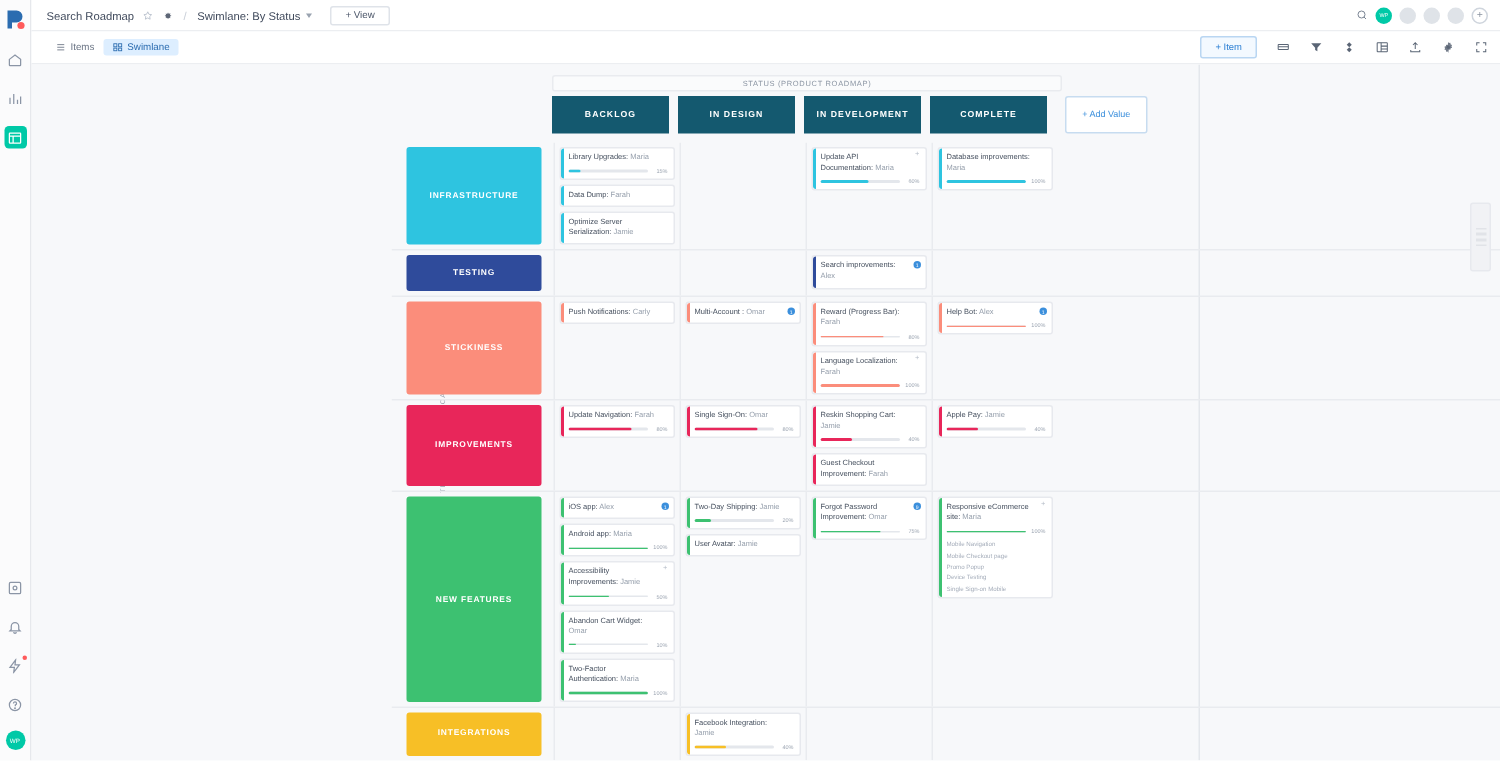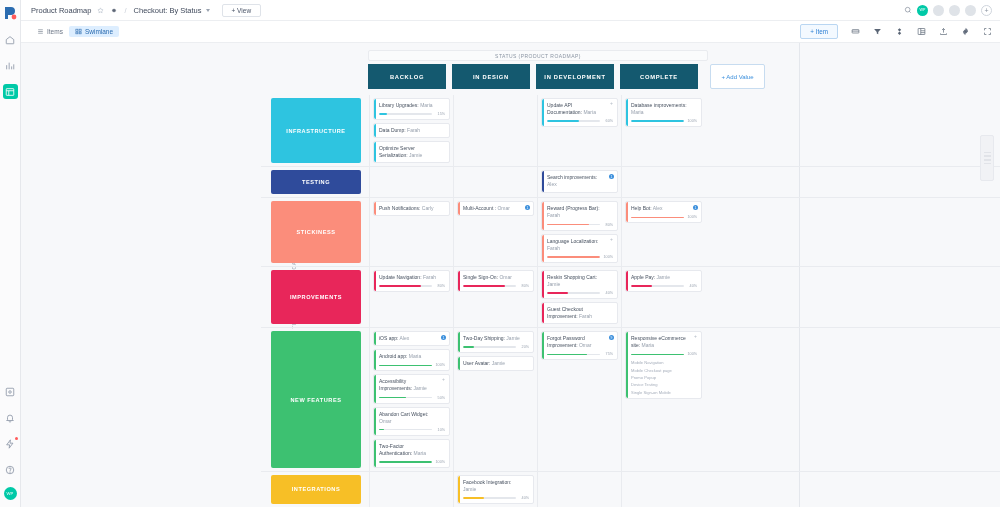--- a/index.html
+++ b/index.html
@@ -214,33 +214,33 @@
       <svg viewBox="0 0 24 24" fill="none" stroke="currentColor" stroke-width="2">
           <circle cx="12" cy="12" r="9"></circle>
           <path d="M9.5 9.5a2.5 2.5 0 1 1 3 2.4V14"></path>
           <circle cx="12" cy="17" r=".6" fill="currentColor"></circle>
         </svg>
     </div>
     <div class="rail-avatar">WP</div>
   </div>
 
   <div class="topbar">
-    <span class="bc-title">Product Roadmap</span>
+    <span class="bc-title">Search Roadmap</span>
     <span class="bc-ic">
       <svg viewBox="0 0 24 24" fill="none" stroke="currentColor" stroke-width="2">
           <path d="M12 3l2.7 5.6 6.1.9-4.4 4.3 1 6.1-5.4-2.9-5.4 2.9 1-6.1L3.2 9.5l6.1-.9z"></path>
         </svg>
     </span>
     <span class="bc-ic">
       <svg viewBox="0 0 24 24" fill="#5d6676">
           <path d="M12 8a4 4 0 1 0 0 8 4 4 0 0 0 0-8zm9 4.6v-1.2l-2.1-.5a7 7 0 0 0-.7-1.7l1.1-1.8-0.9-.9-1.8 1.1a7 7 0 0 0-1.7-.7L14.4 5h-1.2l-.5 2.1a7 7 0 0 0-1.7.7L9.2 6.7l-.9.9 1.1 1.8a7 7 0 0 0-.7 1.7L6.6 11.4v1.2l2.1.5c.2.6.4 1.2.7 1.7l-1.1 1.8.9.9 1.8-1.1c.5.3 1.1.5 1.7.7l.5 2.1h1.2l.5-2.1c.6-.2 1.2-.4 1.7-.7l1.8 1.1.9-.9-1.1-1.8c.3-.5.5-1.1.7-1.7z"></path>
         </svg>
     </span>
     <span class="bc-sep">/</span>
-    <span class="bc-view">Checkout: By Status</span>
+    <span class="bc-view">Swimlane: By Status</span>
     <span class="caret"></span>
     <button class="btn-view">+ View</button>
     <div class="tb-right">
       <span class="search-ic">
         <svg viewBox="0 0 24 24" fill="none" stroke="currentColor" stroke-width="2">
             <circle cx="11" cy="11" r="7"></circle>
             <path d="M20 20l-4.3-4.3"></path>
           </svg>
       </span>
       <span class="av a1">WP</span>

